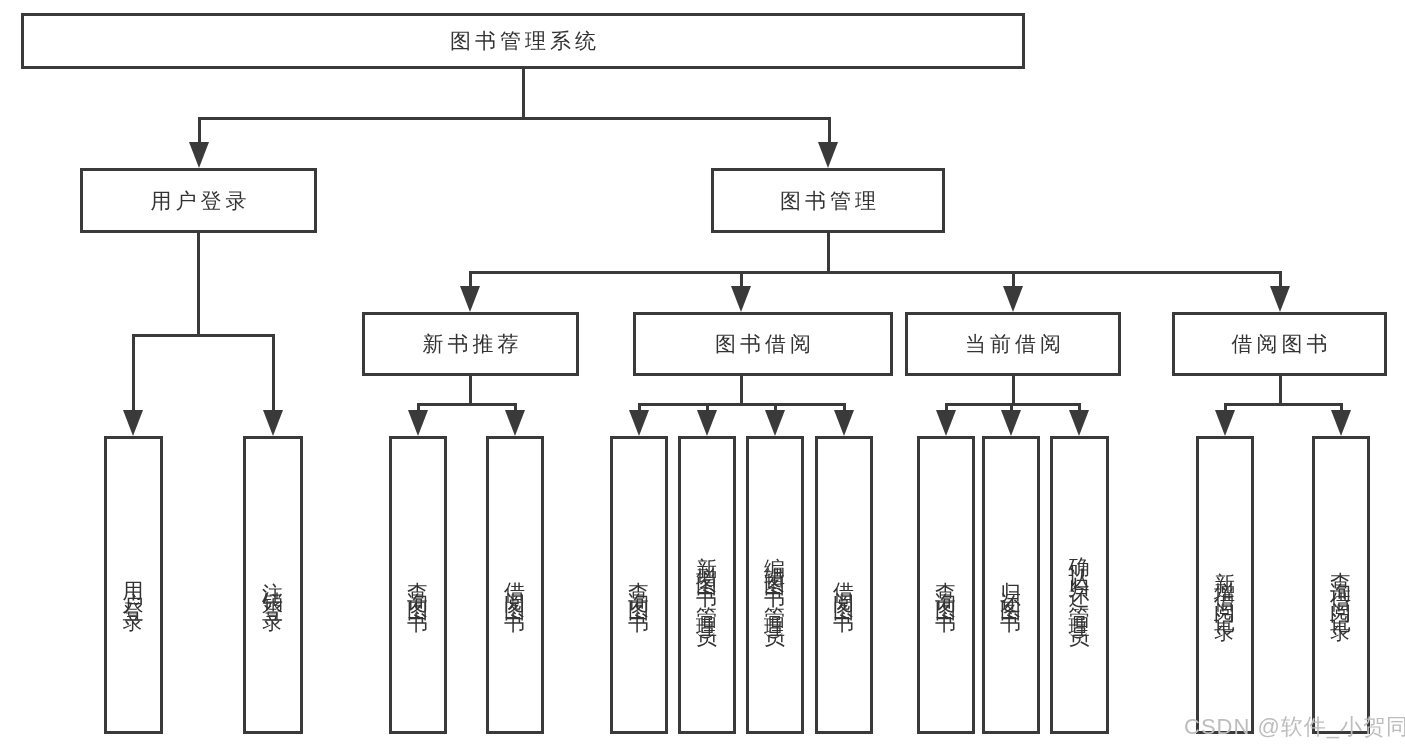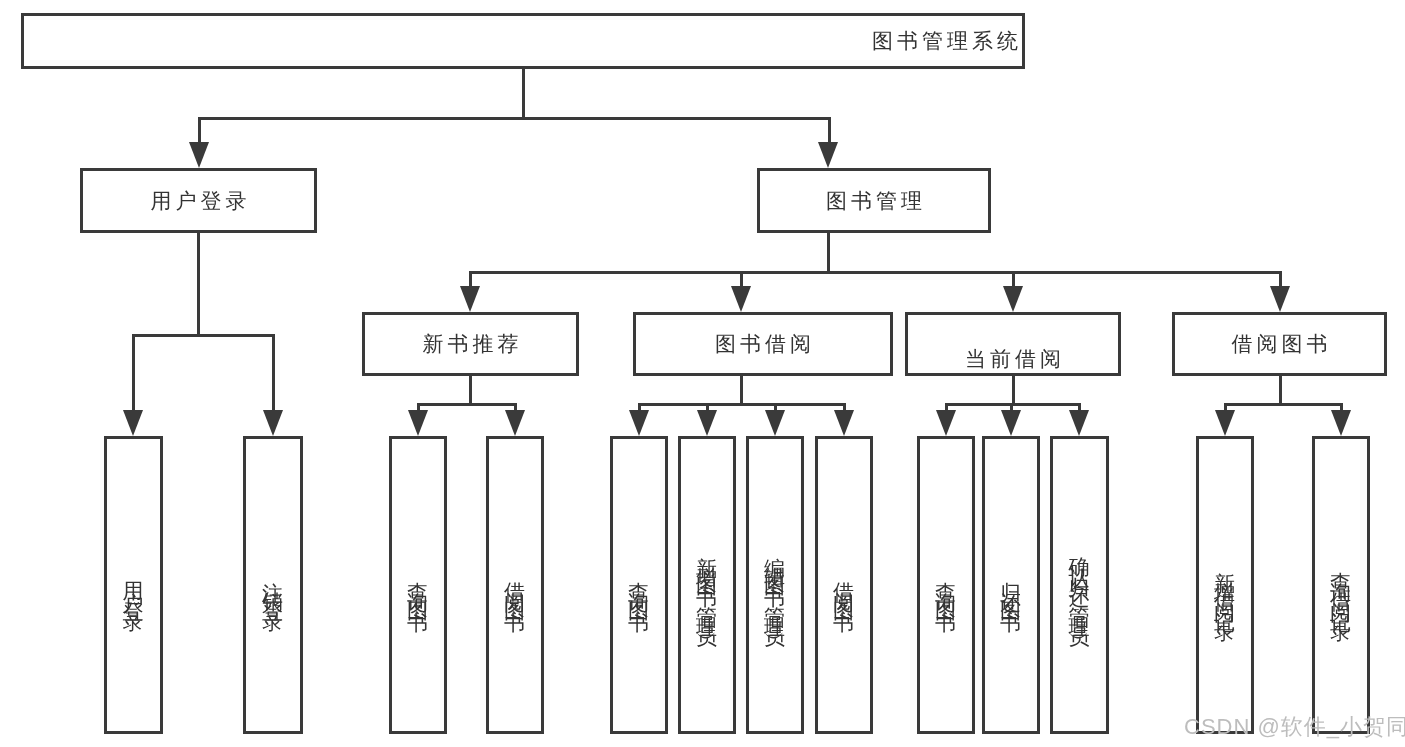--- a/index.html
+++ b/index.html
@@ -55,35 +55,35 @@
     color:var(--watermark);
     white-space:nowrap;
     z-index:5;
   }
 </style>
 </head>
 <body>
 
 <div class="canvas">
 
-  <div class="node" style="left:21px;top:13px;width:1004px;height:56px;justify-content:flex-end;">
+  <div class="node" style="left:21px;top:13px;width:1004px;height:56px;">
     <span>图书管理系统</span>
   </div>
 
   <div class="vline" style="left:521.5px;top:69px;height:51px;"></div>
   <div class="hline" style="left:197.5px;top:117px;width:633px;"></div>
   <div class="vline" style="left:197.5px;top:117px;height:31px;"></div>
   <div class="arr" style="left:189px;top:142px;"></div>
   <div class="vline" style="left:827.5px;top:117px;height:31px;"></div>
   <div class="arr" style="left:818px;top:142px;"></div>
 
   <div class="node" style="left:80px;top:168px;width:237px;height:65px;">
     <span>用户登录</span>
   </div>
-  <div class="node" style="left:711px;top:168px;width:234px;height:65px;margin-left:46px;">
+  <div class="node" style="left:711px;top:168px;width:234px;height:65px;">
     <span>图书管理</span>
   </div>
 
   <div class="vline" style="left:197px;top:233px;height:104px;"></div>
   <div class="hline" style="left:132px;top:334px;width:142px;"></div>
   <div class="vline" style="left:132px;top:334px;height:80px;"></div>
   <div class="arr" style="left:123px;top:410px;"></div>
   <div class="vline" style="left:272px;top:334px;height:80px;"></div>
   <div class="arr" style="left:263px;top:410px;"></div>
 
@@ -97,21 +97,21 @@
   <div class="arr" style="left:1003px;top:286px;"></div>
   <div class="vline" style="left:1278.5px;top:271px;height:20px;"></div>
   <div class="arr" style="left:1270px;top:286px;"></div>
 
   <div class="node" style="left:362px;top:312px;width:217px;height:64px;text-align:center;">
     <span>新书推荐</span>
   </div>
   <div class="node" style="left:633px;top:312px;width:260px;height:64px;">
     <span>图书借阅</span>
   </div>
-  <div class="node" style="left:905px;top:312px;width:216px;height:64px;align-items:flex-end;">
+  <div class="node" style="left:905px;top:312px;width:216px;height:64px;">
     <span>当前借阅</span>
   </div>
   <div class="node" style="left:1172px;top:312px;width:215px;height:64px;">
     <span>借阅图书</span>
   </div>
 
   <div class="vline" style="left:468.5px;top:376px;height:29px;"></div>
   <div class="hline" style="left:417px;top:403px;width:100px;"></div>
   <div class="vline" style="left:417px;top:403px;height:13px;"></div>
   <div class="arr" style="left:408px;top:410px;"></div>

